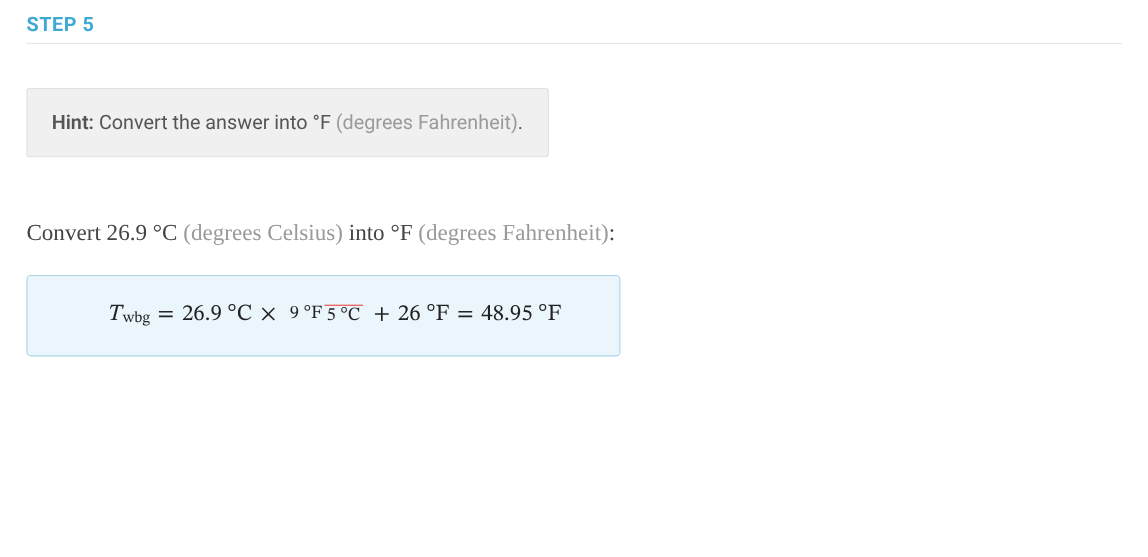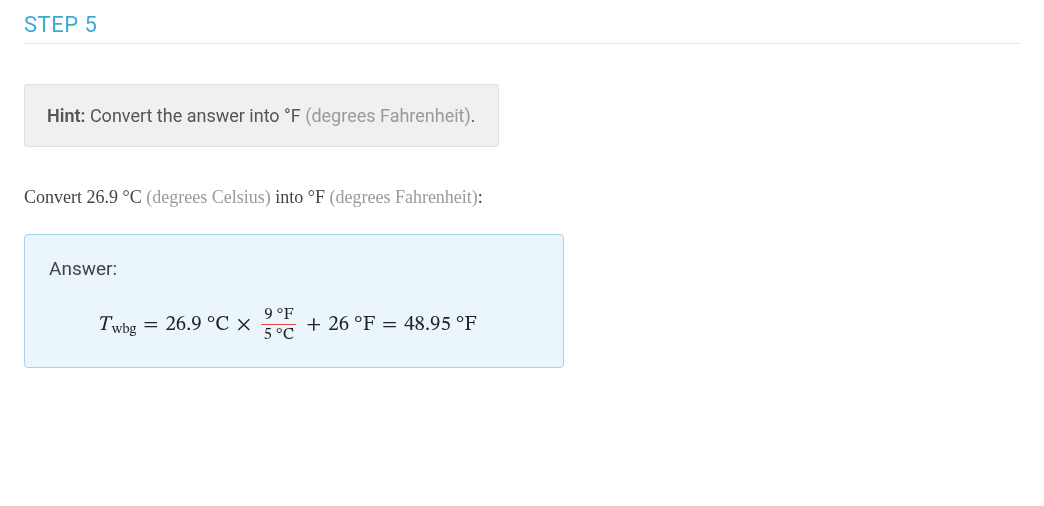--- a/index.html
+++ b/index.html
@@ -9,53 +9,53 @@
     }
     body {
       font-family: -apple-system, BlinkMacSystemFont, "Segoe UI", Roboto, "Helvetica Neue", Arial, sans-serif;
       background: #ffffff;
       padding: 12px 24px;
       width: 1044px;
       color: #333;
     }
     .step-label {
       color: #3fa9d6;
-      font-size: 22px;
-      font-weight: 400;
+      font-size: 18px;
+      font-weight: 700;
       letter-spacing: 0.5px;
       padding-bottom: 6px;
     }
     .divider {
       border: none;
       border-top: 1px solid #e5e5e5;
       margin-bottom: 40px;
     }
     .hint-box {
       background: #f0f0f0;
       border: 1px solid #e0e0e0;
       border-radius: 3px;
       padding: 20px 22px;
       display: inline-block;
-      margin-bottom: 40px;
+      margin-bottom: 56px;
     }
     .hint-label {
       font-weight: 600;
       color: #555;
       font-size: 18px;
     }
     .hint-text {
       color: #555;
       font-size: 18px;
     }
     .unit-desc {
       color: #9a9a9a;
     }
     .instruction {
       font-family: Georgia, "Times New Roman", serif;
-      font-size: 18px;
+      font-size: 21px;
       color: #444;
       margin-bottom: 26px;
     }
     .instruction .dim {
       color: #9a9a9a;
     }
     .answer-box {
       background: #eaf6fb;
       border: 1px solid #a7d3e8;
       border-radius: 4px;
@@ -83,21 +83,21 @@
       font-style: italic;
     }
     .sub {
       font-size: 14px;
       vertical-align: sub;
       position: relative;
       top: 4px;
     }
     .frac {
       display: inline-flex;
-      flex-direction: column;
+      flex-direction: row;
       align-items: center;
       vertical-align: middle;
       font-size: 17px;
       line-height: 1.0;
       margin: 0 3px;
       justify-content: flex-end;
     }
     .frac .num {
       padding: 0 2px 1px 2px;
     }
@@ -119,21 +119,20 @@
 
 <div class="hint-box">
   <span class="hint-label">Hint:</span><span class="hint-text"> Convert the answer into </span><span class="hint-text">°F</span><span class="hint-text unit-desc">  (degrees Fahrenheit)</span><span class="hint-text">.</span>
 </div>
 
 <div class="instruction">
   <span>Convert </span><span>26.9 °C</span><span class="dim">  (degrees Celsius)</span><span> into </span><span>°F</span><span class="dim">  (degrees Fahrenheit)</span><span>:</span>
 </div>
 
 <div class="answer-box">
-  <div class="answer-label">Answer:</div>
   <div class="formula">
     <span class="var-T">T</span>
       <span class="sub">wbg</span>
     <span class="op"> = </span>
     <span>26.9 °C</span>
     <span class="op">×</span>
     <span class="frac">
       <span class="num">9 °F</span>
       <span class="den">5 °C</span>
     </span>

